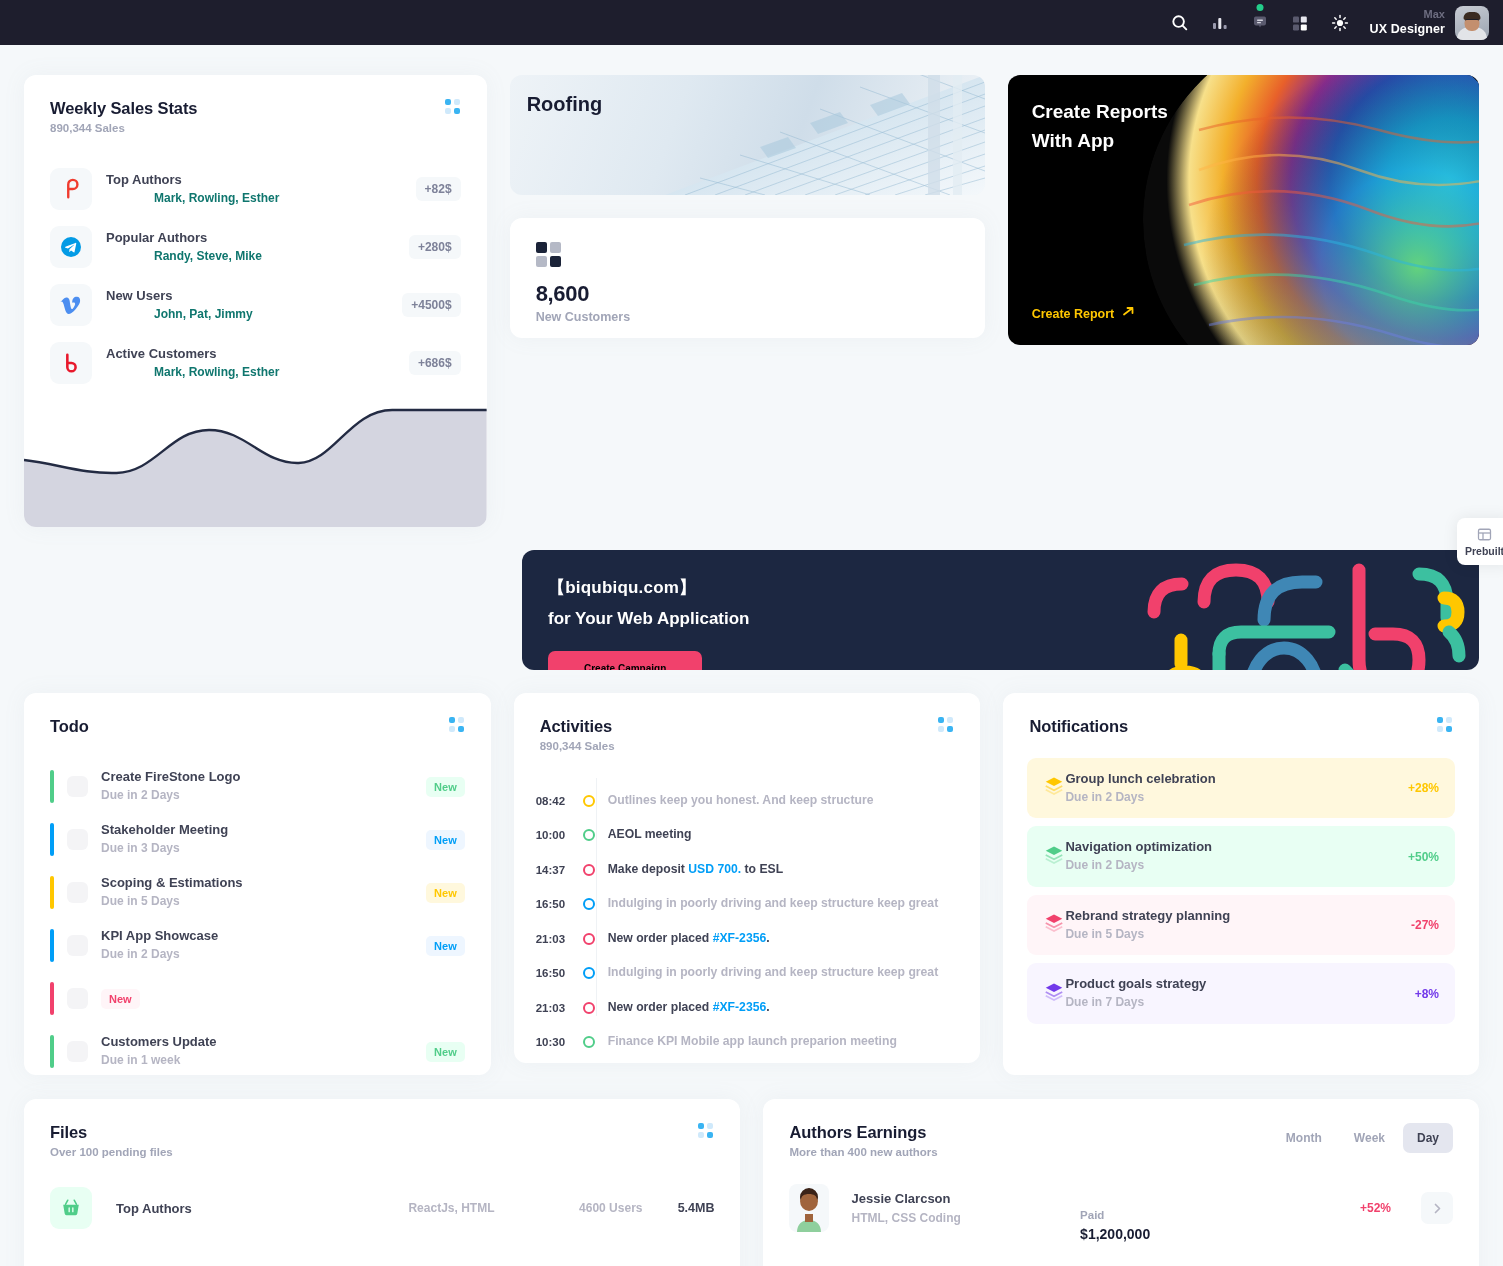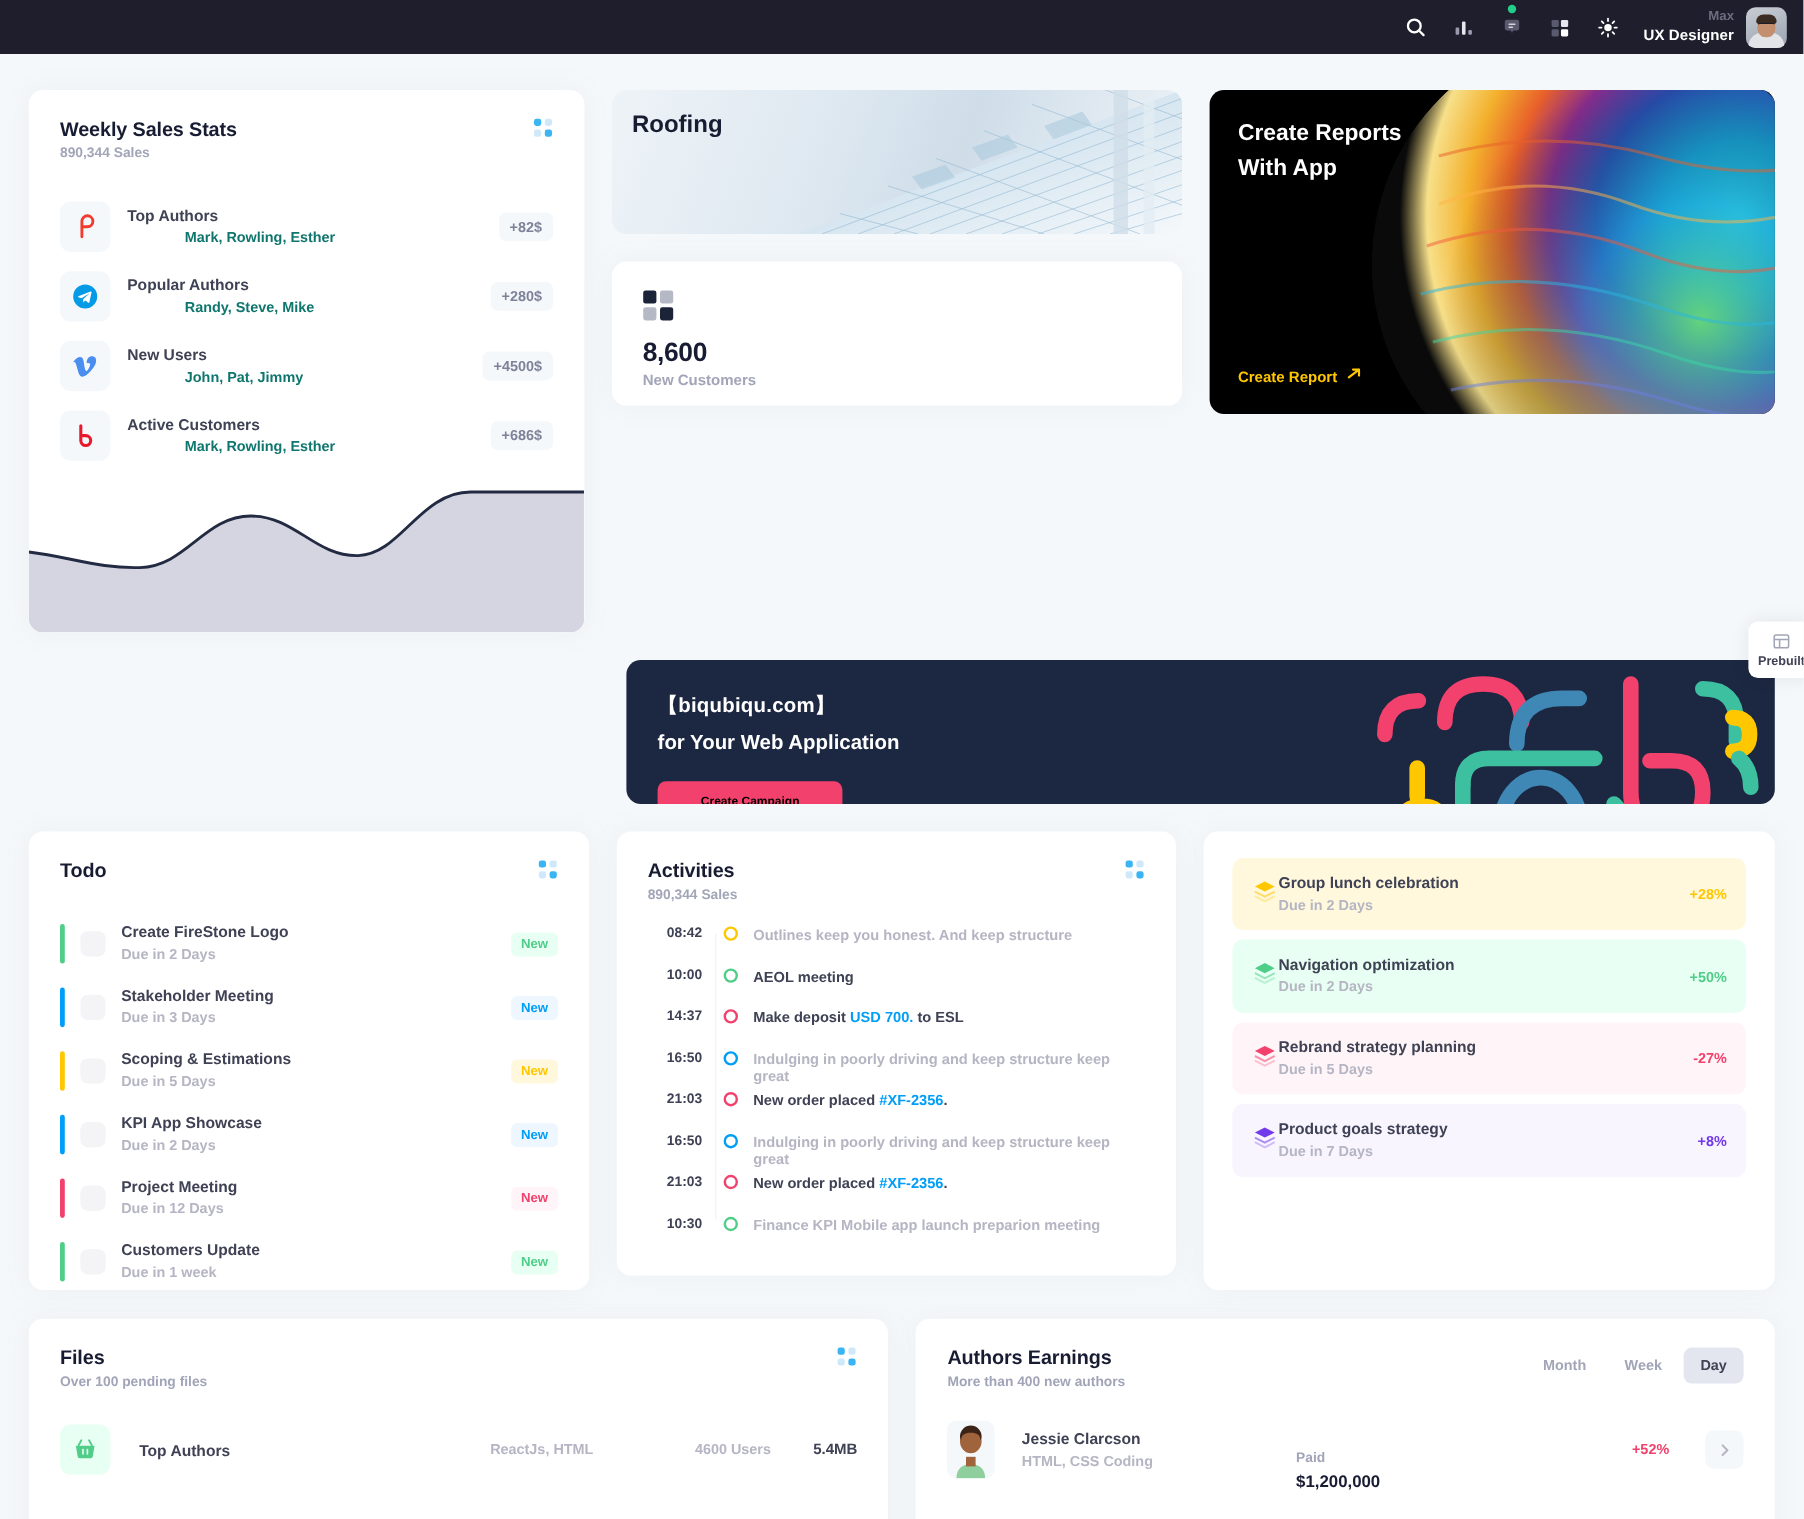--- a/index.html
+++ b/index.html
@@ -145,21 +145,21 @@
   .todo-cb { width: 21px; height: 21px; border-radius: 6px; background: #f4f4f6; flex: none; cursor: pointer; }
   .todo-txt { flex: 1; line-height: 1.3; }
   .todo-name { font-size: 13px; font-weight: 700; color: #3f4254; }
   .todo-due { font-size: 12px; font-weight: 600; color: #b5b5c3; margin-top: 2px; }
   .todo-badge { font-size: 11px; font-weight: 700; border-radius: 5px; padding: 4px 8px; }
 
   
   #activities-card { width: 475px; height: 370px; }
   .act-list { padding: 20px 26px 0 22px; position: relative; }
   .act-line { position: absolute; left: 82px; top: 26px; bottom: 32px; width: 1.5px; background: #eff2f5; }
-  .act-row { display: flex; align-items: flex-start; height: 34.5px; position: relative; z-index: 2; margin-left: 20px; }
+  .act-row { display: flex; align-items: flex-end; height: 34.5px; position: relative; z-index: 2; }
   .act-time { width: 38px; font-size: 11.5px; font-weight: 700; color: #3f4254; flex: none; }
   .act-dot { width: 12px; height: 12px; border-radius: 50%; border: 2.4px solid #ccc; background: #fff; margin: 0 13px 0 9px; flex: none; }
   .act-text { font-size: 12.2px; font-weight: 600; }
   .act-text a { text-decoration: none; }
 
   
   #notifications-card { width: 484px; height: 382px; }
   .notif-list { padding: 22px 24px 0 24px; display: flex; flex-direction: column; gap: 8px; }
   .notif-row { display: flex; align-items: center; border-radius: 9px; padding: 13px 16px; }
   .notif-txt { flex: 1; line-height: 1.3; }
@@ -531,24 +531,20 @@
           <div class="todo-cb"></div>
           <div class="todo-txt">
             <div class="todo-name">KPI App Showcase</div>
             <div class="todo-due">Due in 2 Days</div>
           </div>
           <div class="todo-badge" style="background:#eef6ff;color:#009ef7">New</div>
         </div>
         <div class="todo-row">
           <div class="todo-bar" style="background:#f1416c"></div>
           <div class="todo-cb"></div>
-          <div class="todo-txt">
-            <div class="todo-name">Project Meeting</div>
-            <div class="todo-due">Due in 12 Days</div>
-          </div>
           <div class="todo-badge" style="background:#fff5f8;color:#f1416c">New</div>
         </div>
         <div class="todo-row">
           <div class="todo-bar" style="background:#50cd89"></div>
           <div class="todo-cb"></div>
           <div class="todo-txt">
             <div class="todo-name">Customers Update</div>
             <div class="todo-due">Due in 1 week</div>
           </div>
           <div class="todo-badge" style="background:#e8fff3;color:#50cd89">New</div>
@@ -609,20 +605,29 @@
         </div>
         <div class="act-row">
           <div class="act-time">10:30</div>
           <div class="act-dot" style="border-color:#50cd89"></div>
           <div class="act-text" style="color:#b5b5c3">Finance KPI Mobile app launch preparion meeting</div>
         </div>
       </div>
     </div>
 
     <div class="card" id="notifications-card">
+      <div class="card-head">
+        <div class="card-title">Notifications</div>
+        <div class="dots-menu">
+            <i class="dm1"></i>
+            <i class="dm2"></i>
+            <i class="dm3"></i>
+            <i class="dm4"></i>
+          </div>
+      </div>
       <div class="notif-list">
 
         <div class="notif-row" style="background:#fff8dd">
           <span>
             <svg width="22" height="22" viewBox="0 0 24 24">
                 <path d="M12 2.8l9 4.6-9 4.6-9-4.6z" fill="#ffc700"></path>
                 <path d="M3 12l9 4.6 9-4.6" fill="none" stroke="#ffc700" stroke-width="1.8" opacity=".55"></path>
                 <path d="M3 16.2l9 4.6 9-4.6" fill="none" stroke="#ffc700" stroke-width="1.8" opacity=".3"></path>
               </svg>
           </span>

